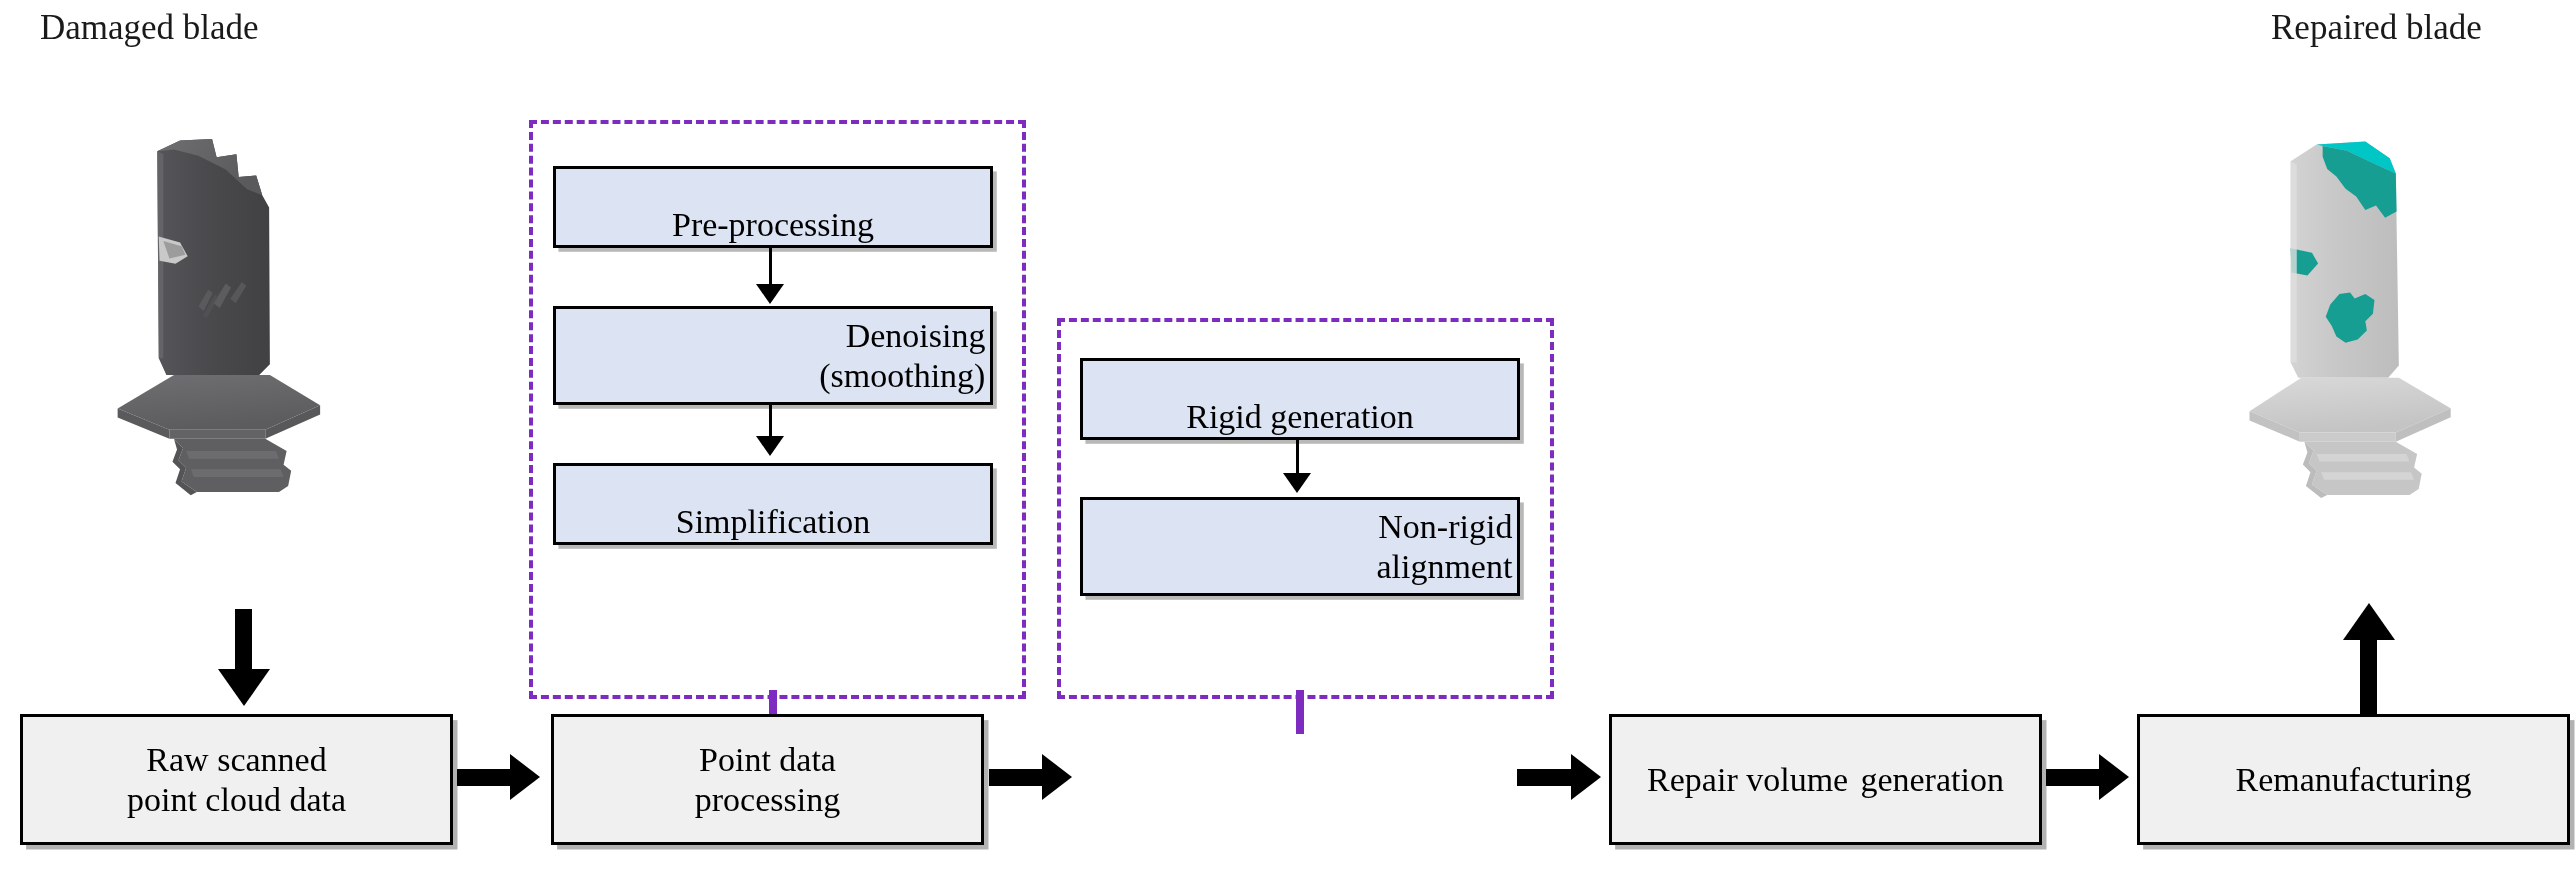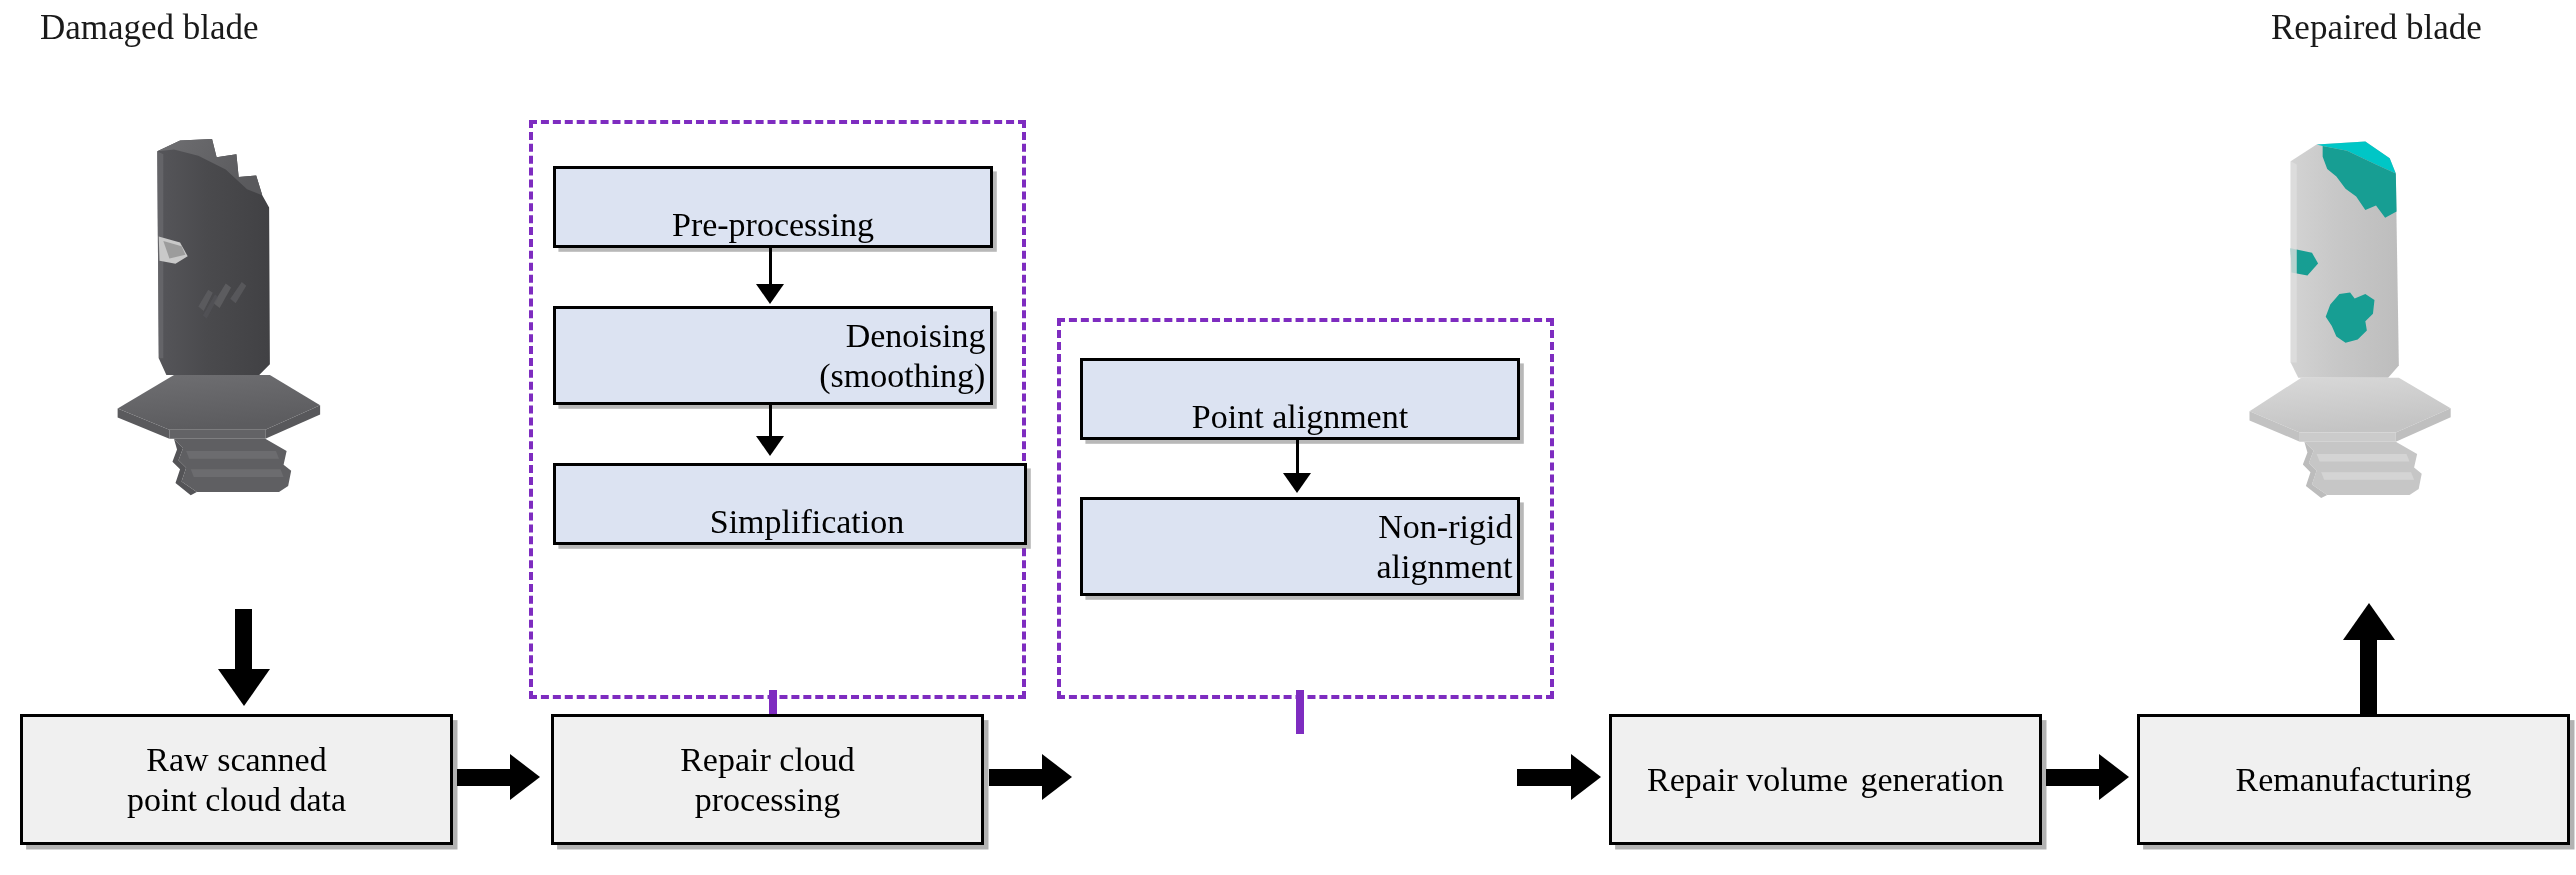--- a/index.html
+++ b/index.html
@@ -163,30 +163,30 @@
   <div class="vhead" style="left:756px;top:284px;"></div>
 
   <div class="bbox" style="left:553px;top:306px;width:434px;height:93px;flex-direction:column;">
     <span>Denoising</span>
     <span>(smoothing)</span>
   </div>
 
   <div class="vline" style="left:769px;top:403px;height:38px;"></div>
   <div class="vhead" style="left:756px;top:436px;"></div>
 
-  <div class="bbox" style="left:553px;top:463px;width:434px;height:76px;padding-left:34px;">
+  <div class="bbox" style="left:553px;top:463px;width:434px;height:76px;">
     <span>Simplification</span>
   </div>
 
   <div class="pstub" style="left:769px;top:690px;height:44px;"></div>
 
   <div class="dgroup" style="left:1057px;top:318px;width:489px;height:373px;"></div>
 
   <div class="bbox" style="left:1080px;top:358px;width:434px;height:76px;">
-    <span>Point alignment</span>
+    <span>Rigid generation</span>
   </div>
 
   <div class="vline" style="left:1296px;top:438px;height:40px;"></div>
   <div class="vhead" style="left:1283px;top:473px;"></div>
 
   <div class="bbox" style="left:1080px;top:497px;width:434px;height:93px;flex-direction:column;">
     <span>Non-rigid</span>
     <span>alignment</span>
   </div>
 
@@ -200,21 +200,21 @@
 
   <div class="pbox" style="left:20px;top:714px;width:427px;height:125px;flex-direction:column;">
     <span>Raw scanned</span>
     <span>point cloud data</span>
   </div>
 
   <div class="hshaft" style="left:457px;top:769px;width:59px;"></div>
   <div class="hhead" style="left:510px;top:754px;"></div>
 
   <div class="pbox" style="left:551px;top:714px;width:427px;height:125px;flex-direction:column;">
-    <span>Repair cloud</span>
+    <span>Point data</span>
     <span>processing</span>
   </div>
 
   <div class="hshaft" style="left:989px;top:769px;width:59px;"></div>
   <div class="hhead" style="left:1042px;top:754px;"></div>
 
 
   <div class="hshaft" style="left:1517px;top:769px;width:59px;"></div>
   <div class="hhead" style="left:1571px;top:754px;"></div>
 

